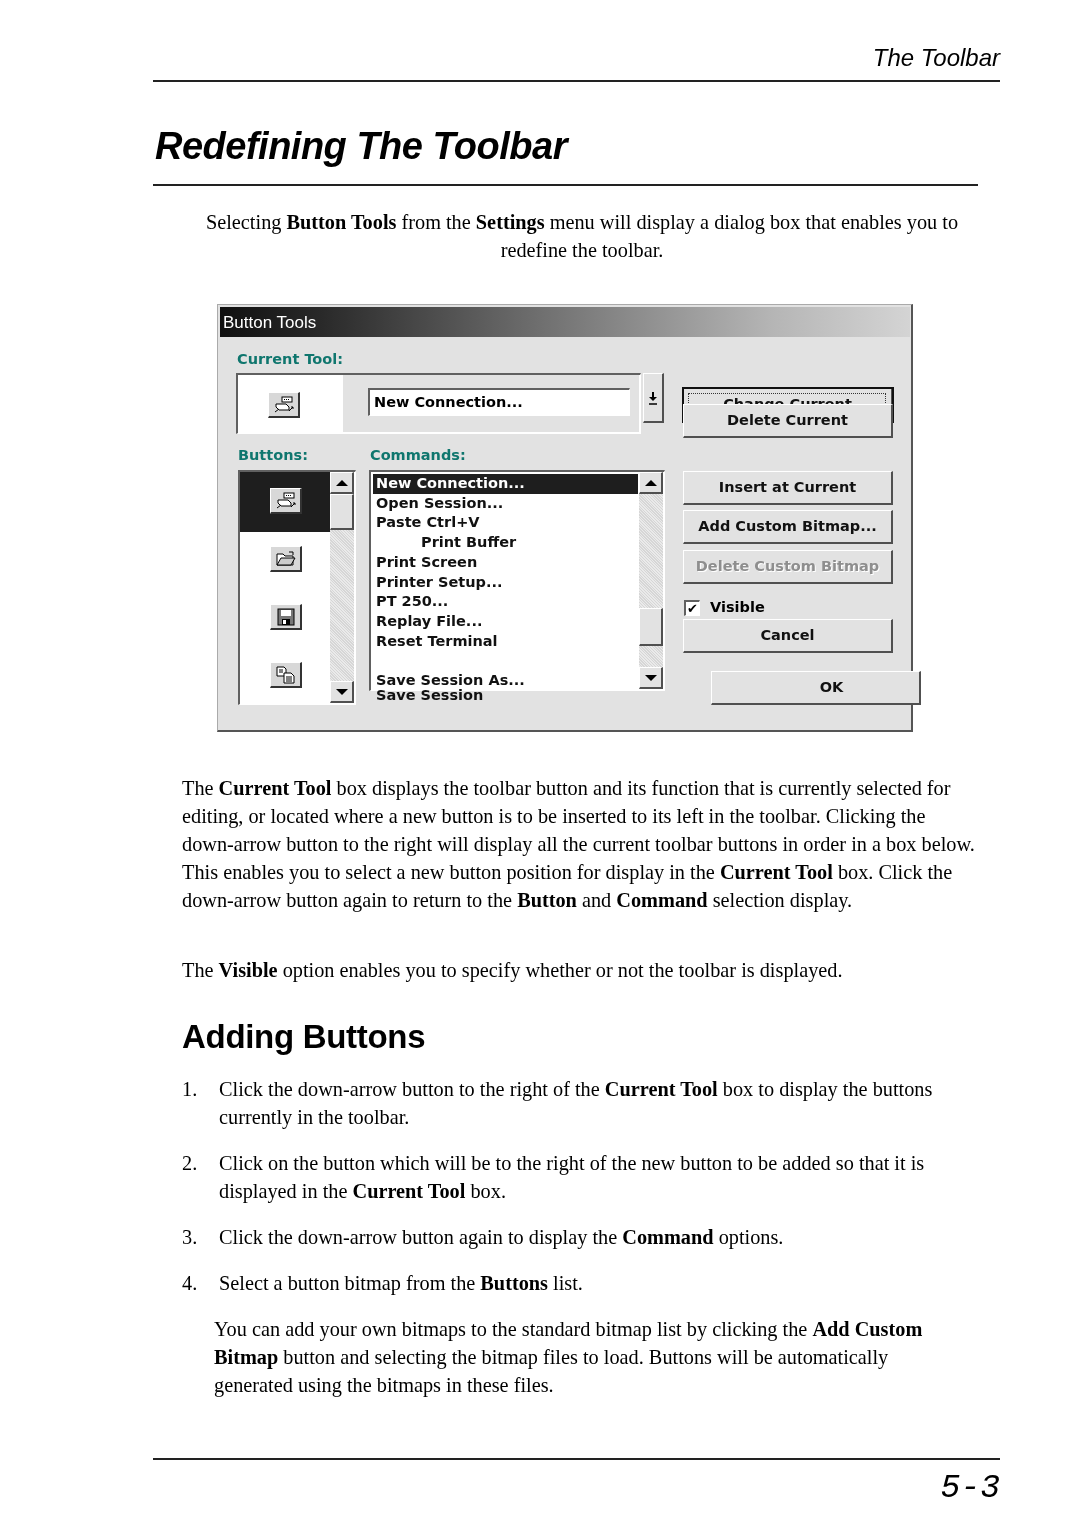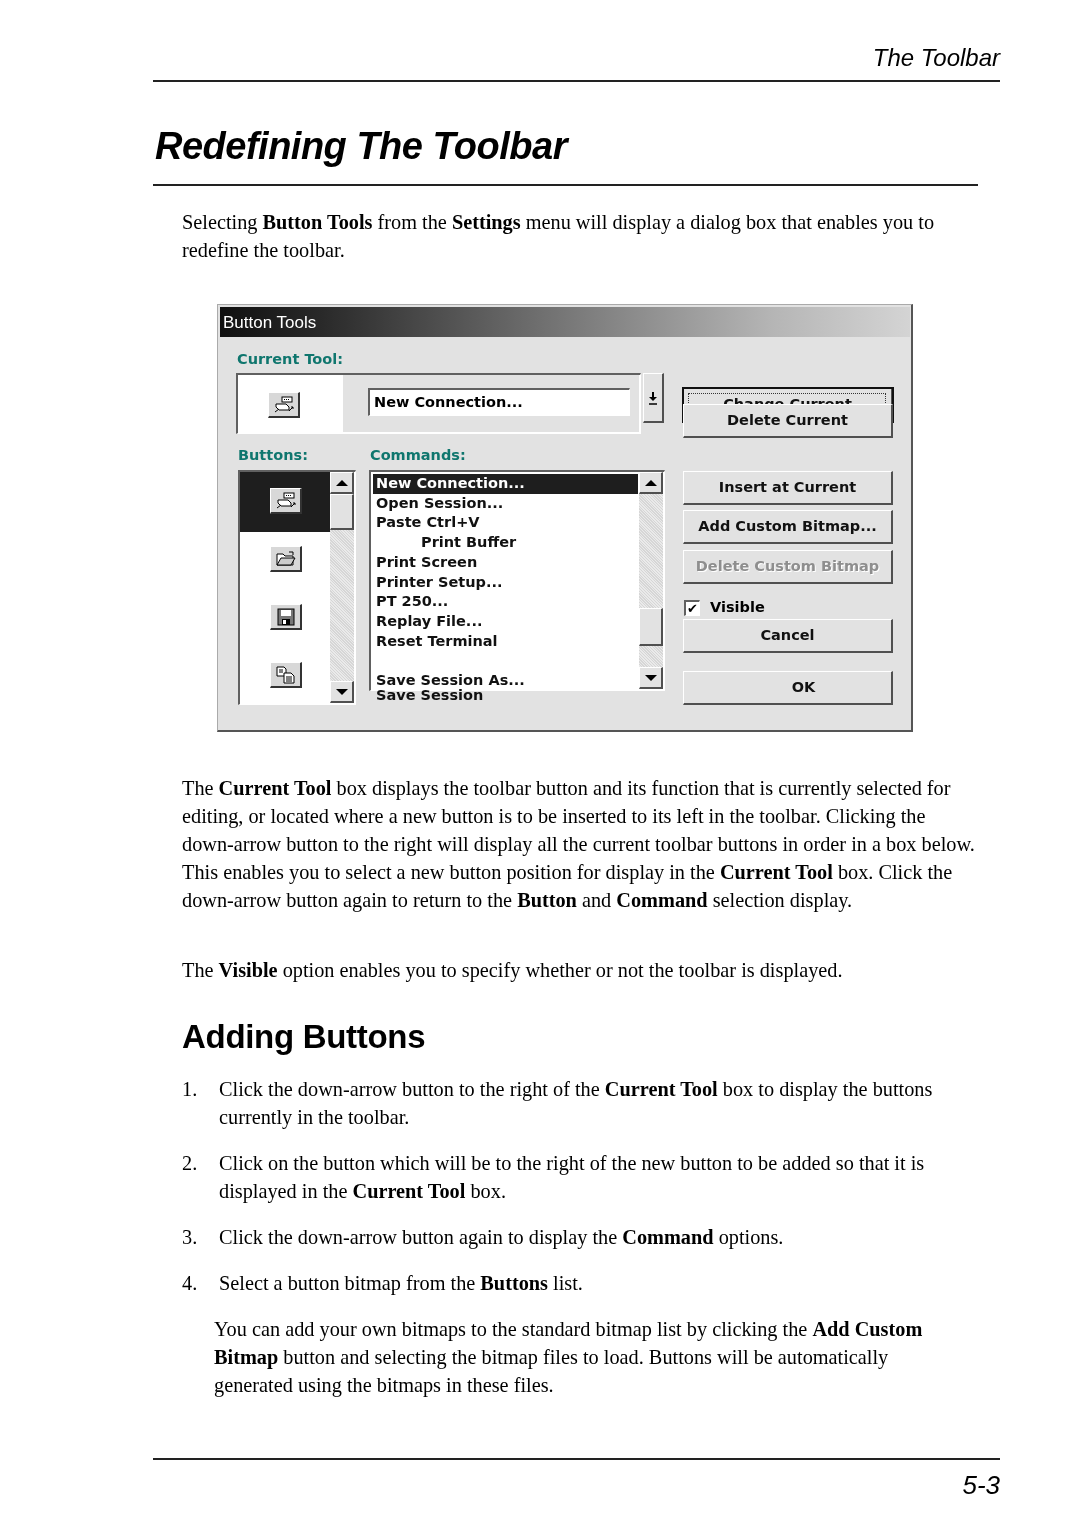--- a/index.html
+++ b/index.html
@@ -45,31 +45,31 @@
   .cmd-item { position: absolute; left: 2px; height: 19.7px; line-height: 19.7px; width: 265px; padding-left: 3px; font-size: 14.5px; color: #111; white-space: nowrap; box-sizing: border-box; cursor: pointer; }
   .cmd-item.selected { background: #1e1e1e; color: #fff; }
 
   .chk { left: 466px; top: 295px; width: 16px; height: 16px; background: #fff; font-size: 13px; line-height: 14px; text-align: center; }
   .chk-lbl { left: 492px; top: 294px; font-size: 14.5px; }
   .li { position: absolute; left: 182px; width: 800px; font-family: "Liberation Serif", serif; font-size: 20.3px; line-height: 28px; }
   .li .num { position: absolute; left: 0; top: 0; }
   .li .txt { position: absolute; left: 37px; width: 760px; }
 
   .rule-bot { left: 153px; top: 1458px; width: 847px; height: 2px; background: #222; }
-  .page-num { right: 80px; top: 1470px; font-size: 26px; font-style: italic; font-family: Liberation Sans, sans-serif; }
+  .page-num { right: 80px; top: 1470px; font-size: 33px; font-style: italic; font-family: Liberation Mono, monospace; }
 </style>
 </head>
 <body>
 
 <div class="abs run-head">The Toolbar</div>
 <div class="abs rule-top"></div>
 <div class="abs page-title">Redefining The Toolbar</div>
 <div class="abs rule-title"></div>
 
-<div class="abs para" style="top:208px;"><span>Selecting </span><b>Button Tools</b><span> from the </span><b>Settings</b><span> menu will display a dialog box that enables you to redefine the toolbar.</span></div>
+<div class="abs para" style="top:208px;text-align:center;"><span>Selecting </span><b>Button Tools</b><span> from the </span><b>Settings</b><span> menu will display a dialog box that enables you to redefine the toolbar.</span></div>
 
 <div class="abs dlg">
   <div class="abs dlg-title">Button Tools</div>
 
   <div class="abs lbl" style="left:19px; top:46px;">Current Tool:</div>
 
   <div class="abs ct-box sunken">
     <div class="abs icon-btn" style="left:30px; top:17px;">
       <svg width="22" height="18" viewBox="0 0 22 18">
           <rect x="9" y="1" width="10" height="5" fill="#fff" stroke="#000" stroke-width="1"></rect>
@@ -92,21 +92,21 @@
   </div>
 
   <div class="abs btn raised default" style="left:465px; top:60px;"><div class="focus"></div><span>Change Current</span></div>
   <div class="abs btn raised" style="left:465px; top:166px;">Insert at Current</div>
   <div class="abs btn raised" style="left:465px; top:99px;">Delete Current</div>
   <div class="abs btn raised" style="left:465px; top:205px;">Add Custom Bitmap...</div>
   <div class="abs btn raised disabled" style="left:465px; top:245px;">Delete Custom Bitmap</div>
   <div class="abs chk sunken"><span>✔</span></div>
   <div class="abs chk-lbl">Visible</div>
   <div class="abs btn raised" style="left:465px; top:314px;">Cancel</div>
-  <div class="abs btn raised" style="left:465px; top:366px;padding-left:32px;">OK</div>
+  <div class="abs btn raised" style="left:493px; top:366px;padding-left:32px;">OK</div>
 
   <div class="abs lbl" style="left:20px; top:142px;">Buttons:</div>
   <div class="abs list-btns sunken">
     <div class="abs sel-row"></div>
     <div class="abs icon-btn" style="left:30px; top:16px;">
       <svg width="22" height="18" viewBox="0 0 22 18">
           <rect x="9" y="1" width="10" height="5" fill="#fff" stroke="#000"></rect>
           <path d="M11 3.5h1M13 3.5h1M15 3.5h1" stroke="#000"></path>
           <path d="M3 8 h10 l3 3 v3 h-10 l-3 -3z" fill="#fff" stroke="#000"></path>
           <path d="M2 16 l4 -3 M16 15 l4 -4 M18 11 h2 v2" stroke="#000" fill="none"></path>

